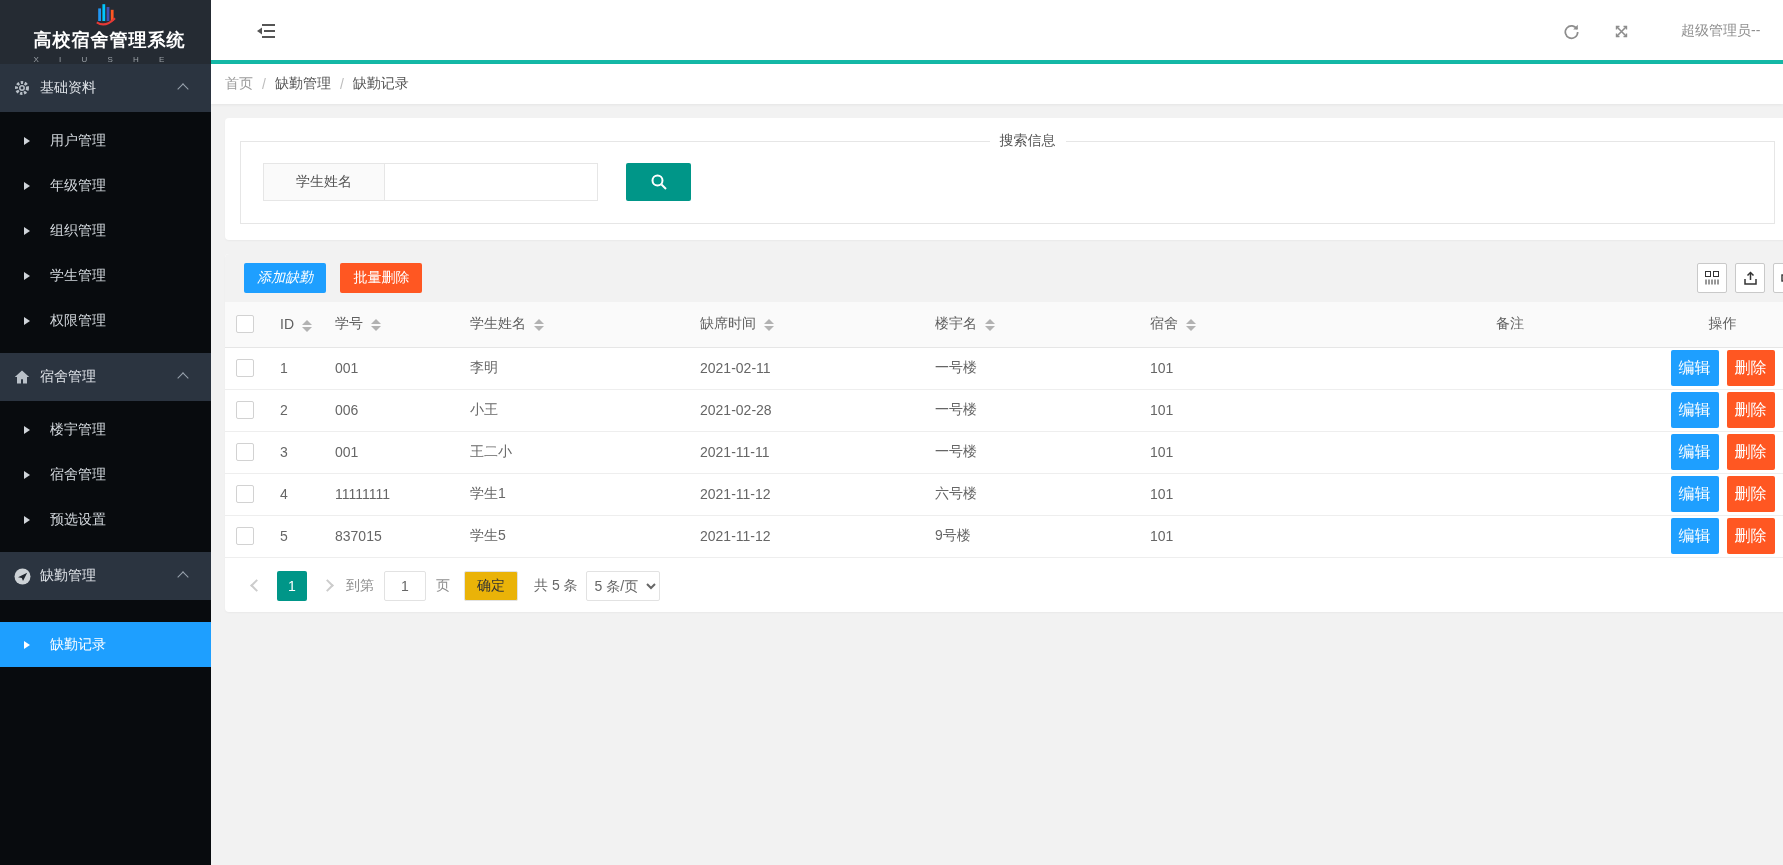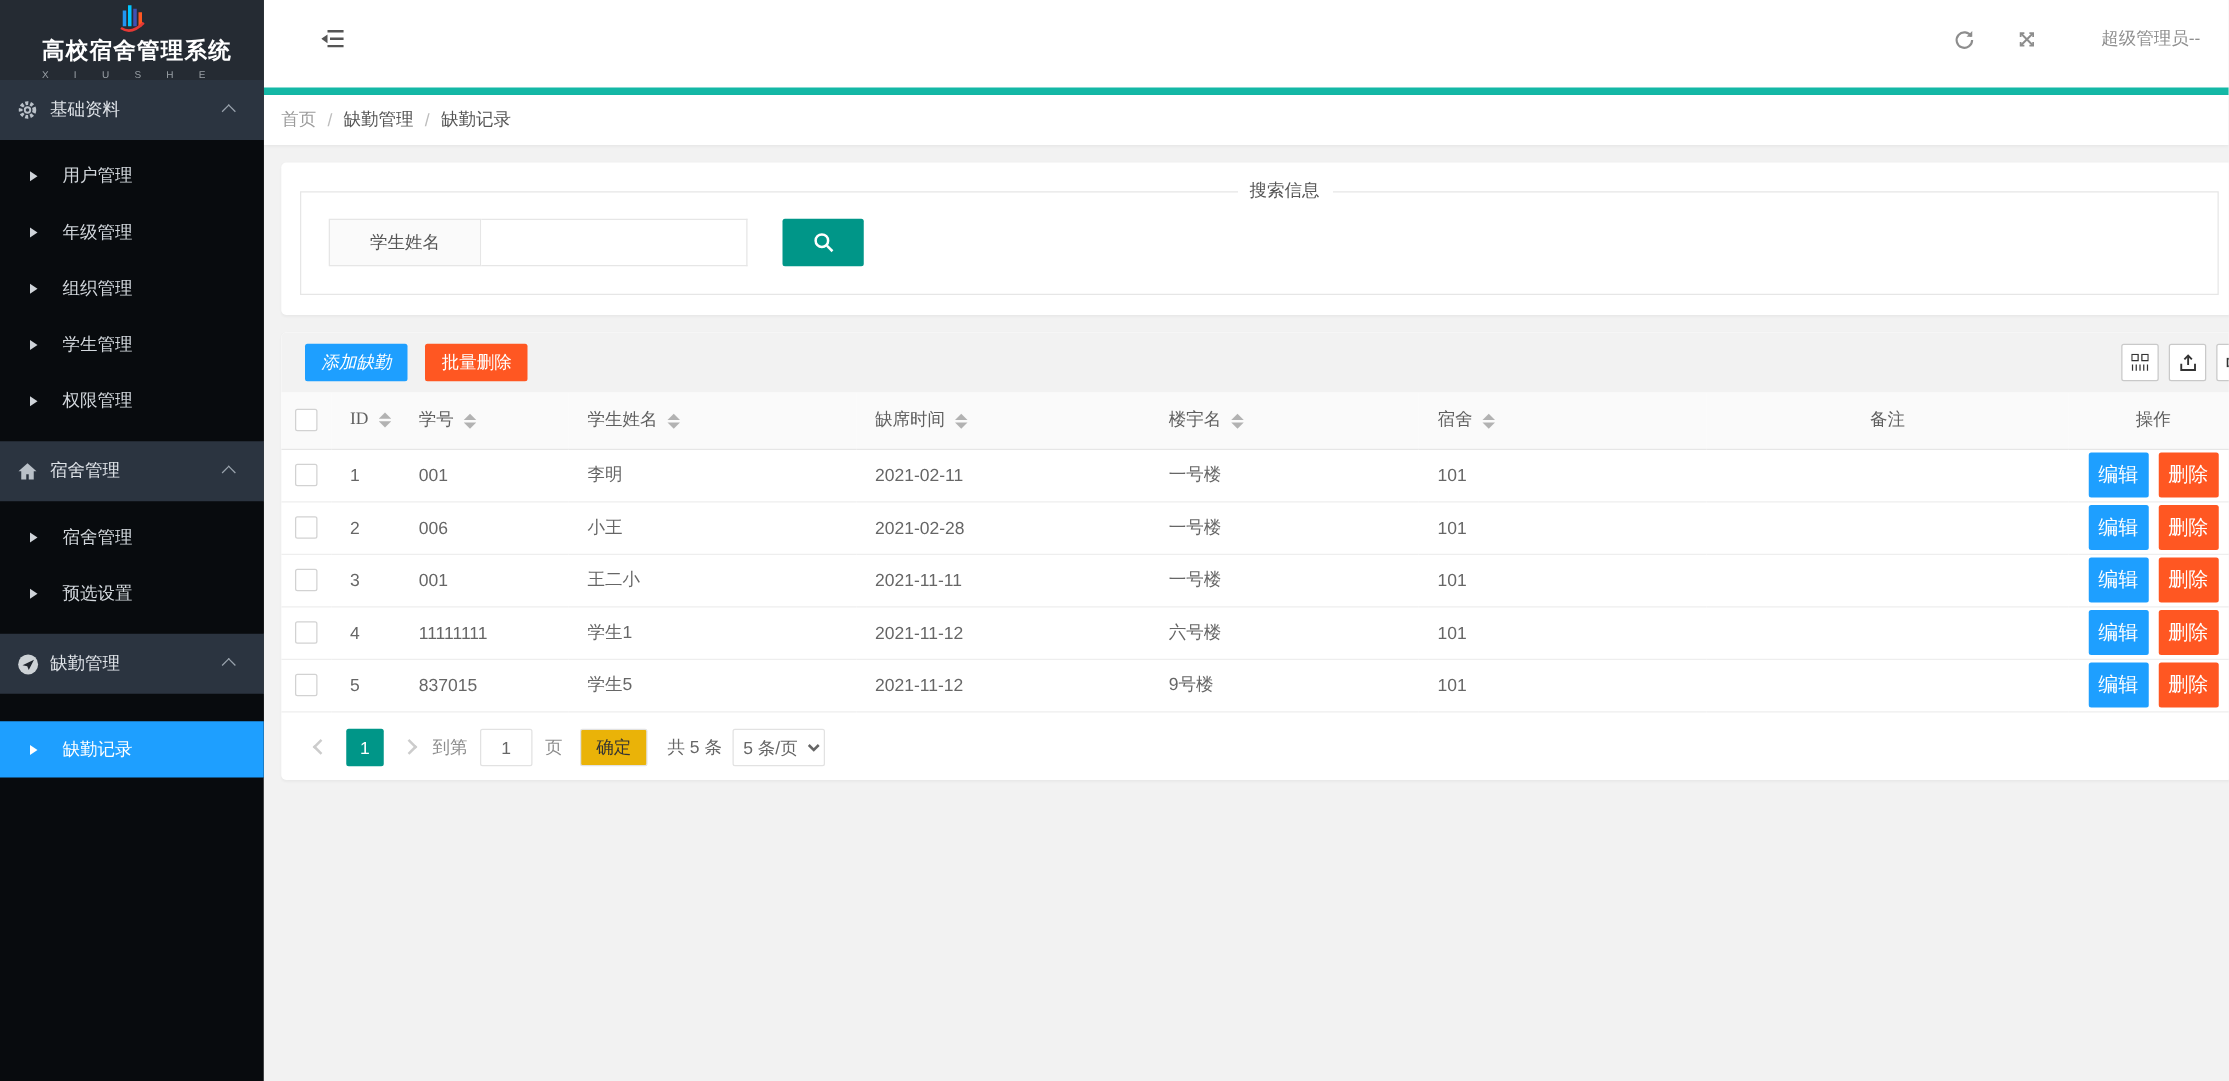--- a/index.html
+++ b/index.html
@@ -18,21 +18,21 @@
   .chev-up { position:absolute; right:24px; top:21px; width:8px; height:8px; border-top:1px solid #9aa3ad; border-left:1px solid #9aa3ad; transform:rotate(45deg); }
   .nav-items { padding:6px 0 10px; background:#080b0e; }
   .nav-items.last { padding-top:22px; padding-bottom:0; }
   .nav-item { height:45px; display:flex; align-items:center; padding-left:24px; color:#d3d8dd; font-size:14px; cursor:pointer; }
   .tri { width:0; height:0; border-left:6px solid #cfd4d9; border-top:4px solid transparent; border-bottom:4px solid transparent; margin-right:20px; }
   .nav-item.active { background:#1E9FFF; color:#fff; height:45px; }
   .nav-item.active .tri { border-left-color:#ffffff; }
 
   
   .main { margin-left:211px; position:relative; }
-  .topbar { height:76px; background:#fff; border-bottom:6px solid #14b8a6; position:relative; }
+  .topbar { height:64px; background:#fff; border-bottom:4px solid #14b8a6; position:relative; }
   .collapse-btn { position:absolute; left:46px; top:24px; cursor:pointer; }
   .top-icon { position:absolute; top:23px; cursor:pointer; }
   .icon-refresh { left:1352px; }
   .icon-full { left:1402px; }
   .user { position:absolute; left:1470px; top:22px; font-size:14px; color:#8f8f8f; white-space:nowrap; cursor:pointer; }
   .crumb-bar { height:40px; background:#fff; display:flex; align-items:center; padding-left:14px; font-size:14px; box-shadow:0 1px 3px rgba(0,0,0,0.06); position:relative; z-index:2; }
   .crumb-light { color:#9b9b9b; cursor:pointer; }
   .crumb { color:#555; cursor:pointer; }
   .crumb-cur { color:#555; }
   .sep { color:#bdbdbd; margin:0 9px; }
@@ -52,21 +52,21 @@
   
   .table-card { height:358px; overflow:hidden; position:relative; }
   .table-toolbar { height:48px; background:#f2f2f2; display:flex; align-items:center; justify-content:space-between; padding-left:19px; }
   .btn { height:30px; border:none; border-radius:2px; color:#fff; font-size:14px; padding:0 13px; margin-right:10px; cursor:pointer; }
   .btn-blue { background:#1E9FFF;font-style:italic; }
   .btn-red { background:#FF5722; }
   .tool-right { display:flex; margin-right:-13px; }
   .tool-box { width:30px; height:30px; background:#fff; border:1px solid #c9c9c9; border-radius:2px; margin-left:8px; display:flex; align-items:center; justify-content:center; cursor:pointer; }
 
   table { width:100%; border-collapse:collapse; table-layout:fixed; font-size:14px; color:#666; }
-  thead th { height:45px; background:#fafafa; border-bottom:1px solid #e6e6e6; font-weight:normal; color:#5f5f5f; text-align:left; padding-left:15px; white-space:nowrap;font-family:Liberation Serif, serif; }
+  thead th { height:45px; background:#fafafa; border-bottom:1px solid #e6e6e6; font-weight:normal; color:#5f5f5f; text-align:left; padding-left:15px; white-space:nowrap; }
   tbody td { height:42px; border-bottom:1px solid #eeeeee; padding-left:15px; white-space:nowrap; }
   th.col-cb, td.col-cb { text-align:center; padding-left:0; }
   th.col-center, td.col-center { text-align:center; padding-left:0; }
   .sort { display:inline-block; vertical-align:middle; margin-left:8px; cursor:pointer; }
   .sort b { display:block; width:0; height:0; border-left:5px solid transparent; border-right:5px solid transparent; }
   .sort .up { border-bottom:5px solid #b2b2b2; margin-bottom:2px; }
   .sort .dn { border-top:5px solid #b2b2b2; }
   .cb { display:inline-block; width:18px; height:18px; border:1px solid #d2d2d2; border-radius:2px; background:#fff; vertical-align:middle; cursor:pointer; }
   .abtn { height:36px; padding:0 8px; font-size:16px; color:#fff; border:none; border-radius:2px; cursor:pointer; }
   .abtn-edit { background:#1E9FFF; margin-right:8px; }
@@ -138,20 +138,24 @@
   <div class="nav-section">
     <span class="nav-ico">
       <svg width="16" height="16" viewBox="0 0 16 16">
           <path d="M8 1.5L0.8 8h2.2v6.5h4v-4.2h2v4.2h4V8h2.2z" fill="#b9c0c8"></path>
         </svg>
     </span>
     <span class="sec-label">宿舍管理</span>
     <span class="chev-up"></span>
   </div>
   <div class="nav-items">
+    <div class="nav-item">
+        <span class="tri"></span>
+        <span>楼宇管理</span>
+      </div>
     <div class="nav-item">
         <span class="tri"></span>
         <span>宿舍管理</span>
       </div>
     <div class="nav-item">
         <span class="tri"></span>
         <span>预选设置</span>
       </div>
   </div>
 

